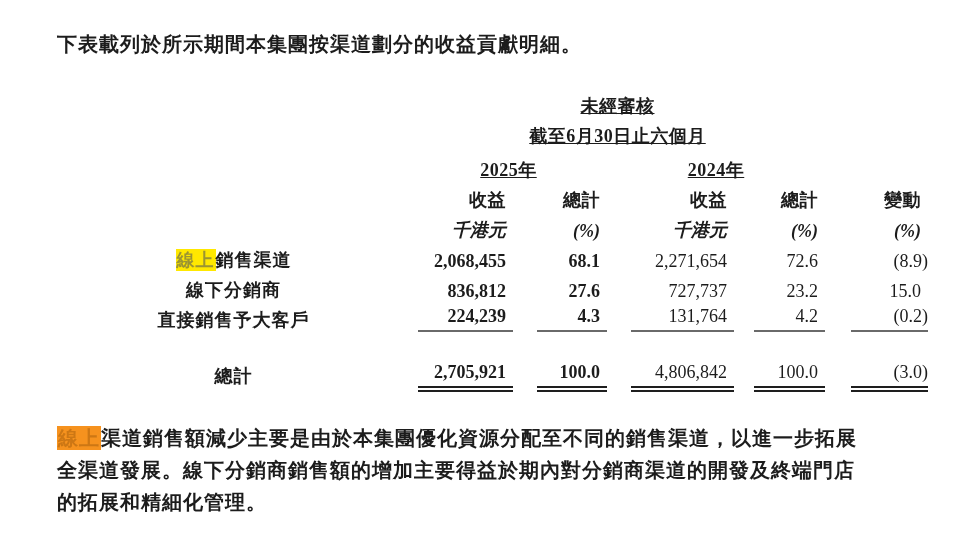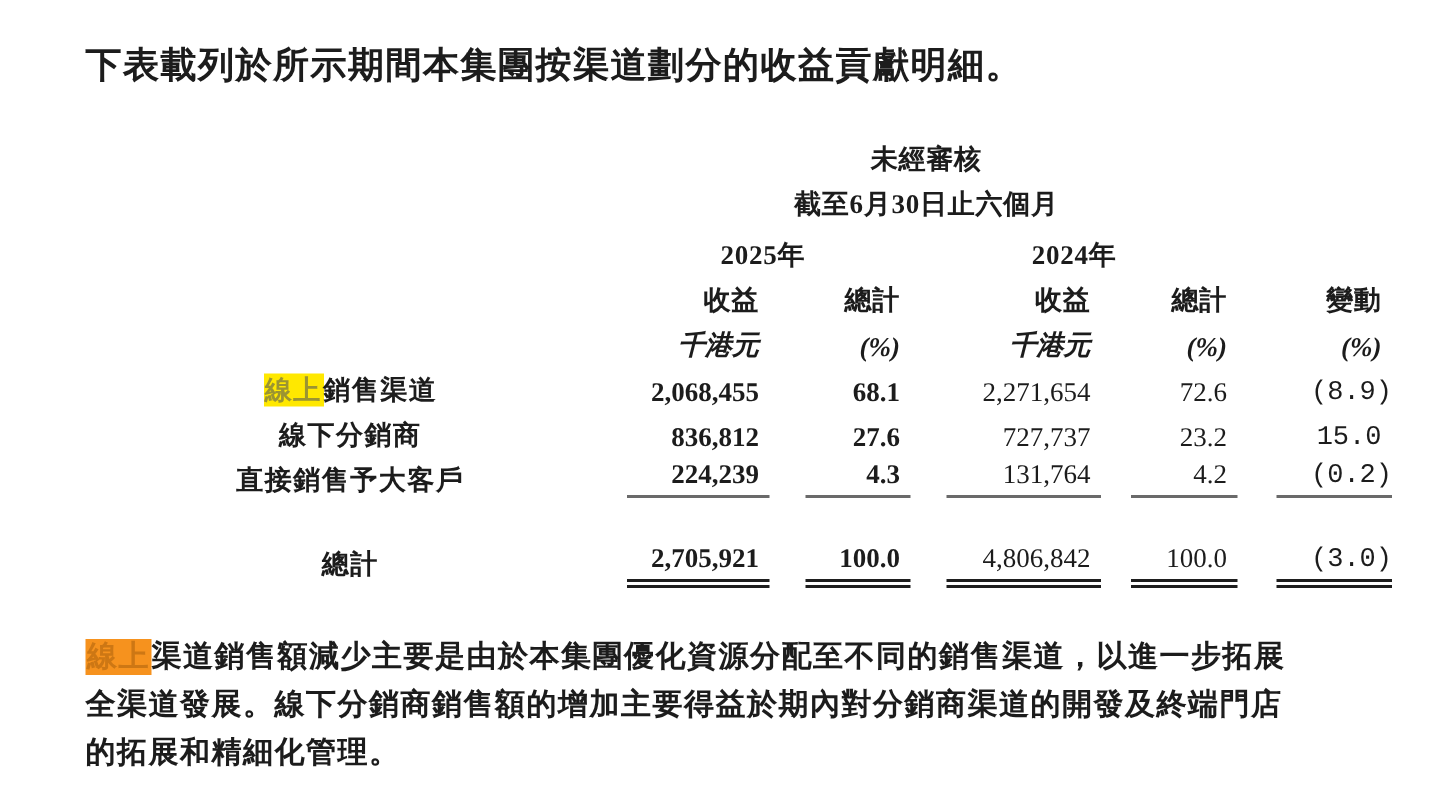--- a/index.html
+++ b/index.html
@@ -6,58 +6,58 @@
   body {
     width: 962px; height: 536px;
     background: #ffffff;
     color: #1c1c1c;
     font-family: "Liberation Serif", "DejaVu Serif", serif;
     overflow: hidden;
   }
   .page { padding: 30px 30px 0 57px; }
 
   .intro {
-    font-size: 24px;
+    font-size: 20px;
     font-weight: 600;
     line-height: 28px;
     margin: 0;
     letter-spacing: 1px;
   }
 
   table.rev {
     border-collapse: collapse;
     table-layout: fixed;
     width: 871px;
     margin-top: 34px;
   }
   td { padding: 0; vertical-align: bottom; font-size: 18px; }
 
   .hdr   { font-weight: 700; letter-spacing: 0.5px; }
-  .ctr   { text-align: center; }
+  .ctr   { text-align: center; text-decoration: underline; }
   .rgt   { text-align: right; padding-right: 7px; }
   .unit  { font-style: italic; font-weight: 700; }
 
   tr.h1 td { height: 26px; }
   tr.h2 td { height: 30px; }
   tr.h3 td { height: 34px; }
   tr.h4 td { height: 30px; }
   tr.h5 td { height: 30px; }
   tr.data td { height: 30px; }
   tr.spacer td { height: 22px; }
   tr.totalrow td { height: 34px; }
 
   td.lbl { text-align: center; font-weight: 600; letter-spacing: 1px; }
   td.num { text-align: right; }
 
   .v { display: block; text-align: right; }
   .c1 .v { margin-left: 8px; }
   .c2 .v { margin-left: 24px; }
   .c3 .v { margin-left: 24px; }
   .c4 .v { margin-left: 20px; }
-  .c5 .v { margin-left: 26px; font-family: Liberation Mono, monospace; }
+  .c5 .v { margin-left: 26px; }
   .pr .v { padding-right: 7px; }
   .b { font-weight: 700; }
 
   .u .v { border-bottom: 2px solid #6a6a6a; padding-bottom: 3px; }
   .uu .v {
     border-bottom: 2.5px solid #1e1e1e;
     padding-bottom: 3px;
     position: relative;
   }
   .uu .v::after {

